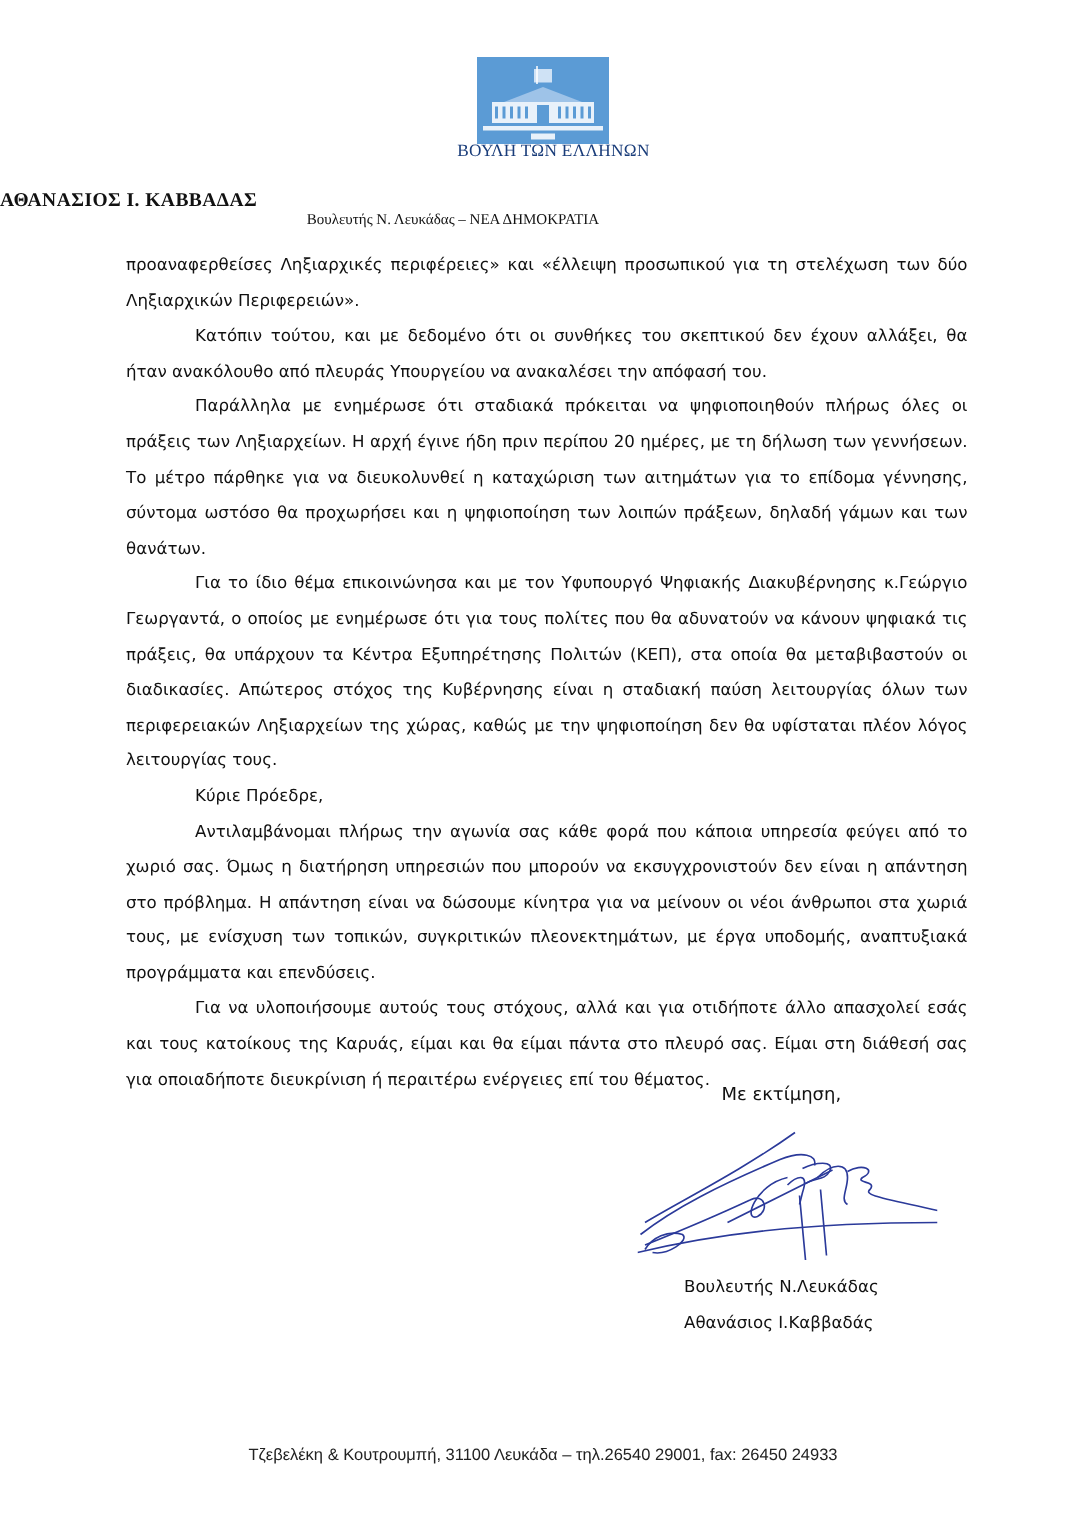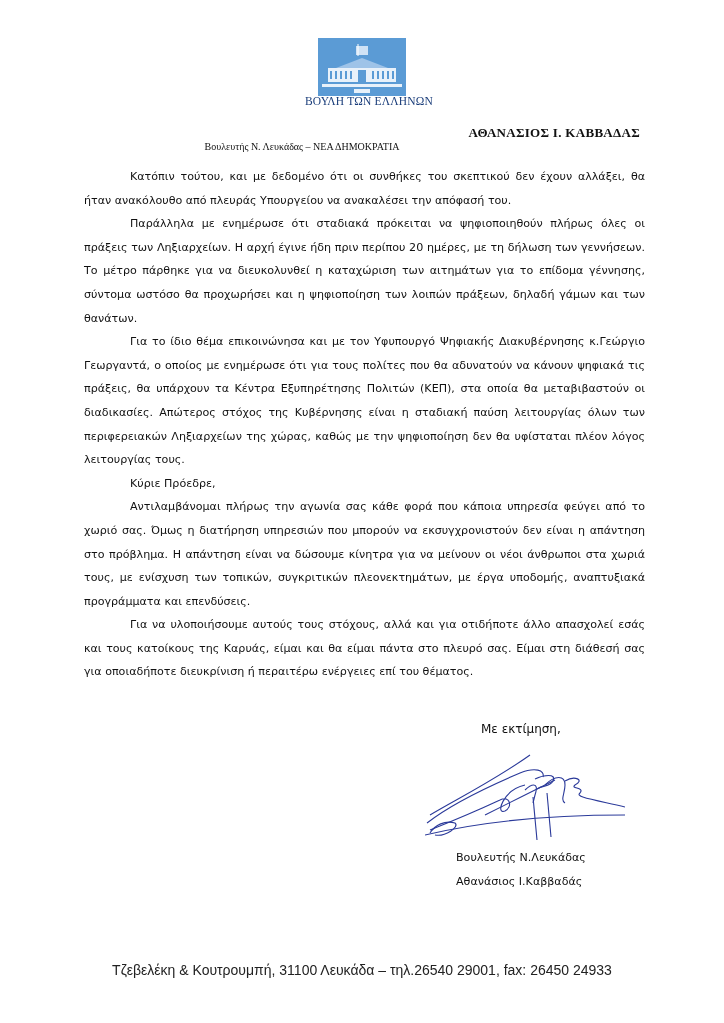--- a/index.html
+++ b/index.html
@@ -1,27 +1,27 @@
 <!DOCTYPE html>
 <html><head>
 <meta charset="utf-8">
 <style>
   html, body { margin: 0; padding: 0; background: #ffffff; }
   body { width: 724px; height: 1023px; position: relative; overflow: hidden; font-family: "DejaVu Sans", sans-serif; color: #111; }
   .logo { position: absolute; left: 318px; top: 38px; width: 88px; height: 58px; }
   .org-name { position: absolute; left: 14px; width: 710px; top: 95px; text-align: center; font-family: "Liberation Serif", serif; font-size: 11.5px; color: #1a3d7a; letter-spacing: 0.2px; }
-  .mp-name { position: absolute; left: 0; width: 640px; top: 125px; text-align: right; font-family: "Liberation Serif", serif; font-weight: bold; font-size: 13px; letter-spacing: 0.3px; }
+  .mp-name { position: absolute; left: 0; width: 640px; top: 125px; text-align: left; font-family: "Liberation Serif", serif; font-weight: bold; font-size: 13px; letter-spacing: 0.3px; }
   .mp-sub { position: absolute; left: 0; width: 604px; top: 141px; text-align: center; font-family: "Liberation Serif", serif; font-size: 10px; }
   .body-text { position: absolute; left: 84px; top: 165px; width: 561px; font-size: 11.1px; line-height: 23.6px; text-align: justify; }
   .body-text p { margin: 0; }
   .body-text p.indent { text-indent: 46px; }
   .closing { position: absolute; left: 481px; top: 722px; font-size: 12px; }
   .signature { position: absolute; left: 425px; top: 745px; width: 200px; height: 95px; }
   .sig-name { position: absolute; left: 456px; top: 846px; font-size: 11.1px; line-height: 23.6px; }
-  .footer { position: absolute; left: 0; width: 724px; top: 963px; text-align: center; font-family: "Liberation Sans", sans-serif; font-size: 14px; line-height: 15.5px; color: #222; }
+  .footer { position: absolute; left: 0; width: 724px; top: 963px; text-align: center; font-family: "Liberation Sans", sans-serif; font-size: 11px; line-height: 15.5px; color: #222; }
   .footer a { color: #1f3fbf; text-decoration: underline; }
 </style>
 </head>
 <body>
 
 <div class="logo">
   <svg width="88" height="58" viewBox="0 0 88 58">
     <rect x="0" y="0" width="88" height="58" fill="#5b9bd5"></rect>
     <rect x="38" y="8" width="12" height="9" fill="#cfe2f5"></rect>
     <line x1="40" y1="6" x2="40" y2="18" stroke="#ffffff" stroke-width="1"></line>
@@ -43,20 +43,21 @@
     <rect x="4" y="46" width="80" height="3" fill="#e8f1fa"></rect>
     <rect x="36" y="51" width="16" height="4" fill="#e8f1fa"></rect>
   </svg>
 </div>
 
 <div class="org-name">ΒΟΥΛΗ ΤΩΝ ΕΛΛΗΝΩΝ</div>
 <div class="mp-name">ΑΘΑΝΑΣΙΟΣ Ι. ΚΑΒΒΑΔΑΣ</div>
 <div class="mp-sub">Βουλευτής Ν. Λευκάδας – ΝΕΑ ΔΗΜΟΚΡΑΤΙΑ</div>
 
 <div class="body-text">
+  <p>προαναφερθείσες Ληξιαρχικές περιφέρειες» και «έλλειψη προσωπικού για τη στελέχωση των δύο Ληξιαρχικών Περιφερειών».</p>
   <p class="indent">Κατόπιν τούτου, και με δεδομένο ότι οι συνθήκες του σκεπτικού δεν έχουν αλλάξει, θα ήταν ανακόλουθο από πλευράς Υπουργείου να ανακαλέσει την απόφασή του.</p>
   <p class="indent">Παράλληλα με ενημέρωσε ότι σταδιακά πρόκειται να ψηφιοποιηθούν πλήρως όλες οι πράξεις των Ληξιαρχείων. Η αρχή έγινε ήδη πριν περίπου 20 ημέρες, με τη δήλωση των γεννήσεων. Το μέτρο πάρθηκε για να διευκολυνθεί η καταχώριση των αιτημάτων για το επίδομα γέννησης, σύντομα ωστόσο θα προχωρήσει και η ψηφιοποίηση των λοιπών πράξεων, δηλαδή γάμων και των θανάτων.</p>
   <p class="indent">Για το ίδιο θέμα επικοινώνησα και με τον Υφυπουργό Ψηφιακής Διακυβέρνησης κ.Γεώργιο Γεωργαντά, ο οποίος με ενημέρωσε ότι για τους πολίτες που θα αδυνατούν να κάνουν ψηφιακά τις πράξεις, θα υπάρχουν τα Κέντρα Εξυπηρέτησης Πολιτών (ΚΕΠ), στα οποία θα μεταβιβαστούν οι διαδικασίες. Απώτερος στόχος της Κυβέρνησης είναι η σταδιακή παύση λειτουργίας όλων των περιφερειακών Ληξιαρχείων της χώρας, καθώς με την ψηφιοποίηση δεν θα υφίσταται πλέον λόγος λειτουργίας τους.</p>
   <p class="indent">Κύριε Πρόεδρε,</p>
   <p class="indent"> Αντιλαμβάνομαι πλήρως την αγωνία σας κάθε φορά που κάποια υπηρεσία φεύγει από το χωριό σας. Όμως η διατήρηση υπηρεσιών που μπορούν να εκσυγχρονιστούν δεν είναι η απάντηση στο πρόβλημα. Η απάντηση είναι να δώσουμε κίνητρα για να μείνουν οι νέοι άνθρωποι στα χωριά τους, με ενίσχυση των τοπικών, συγκριτικών πλεονεκτημάτων, με έργα υποδομής, αναπτυξιακά προγράμματα και επενδύσεις.</p>
   <p class="indent">Για να υλοποιήσουμε αυτούς τους στόχους, αλλά και για οτιδήποτε άλλο απασχολεί εσάς και τους κατοίκους της Καρυάς, είμαι και θα είμαι πάντα στο πλευρό σας. Είμαι στη διάθεσή σας για οποιαδήποτε διευκρίνιση ή περαιτέρω ενέργειες επί του θέματος.</p>
 </div>
 
 <div class="closing">Με εκτίμηση,</div>
 

